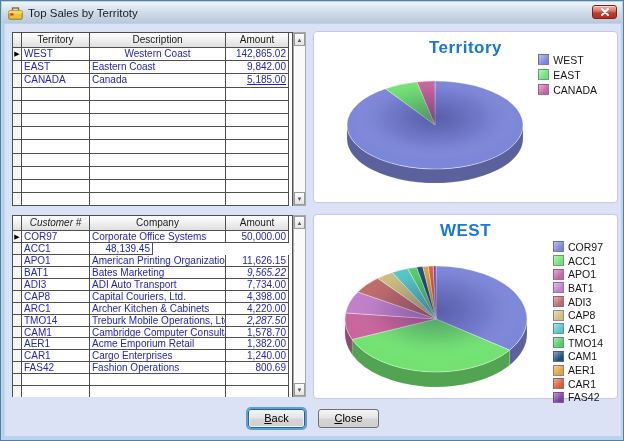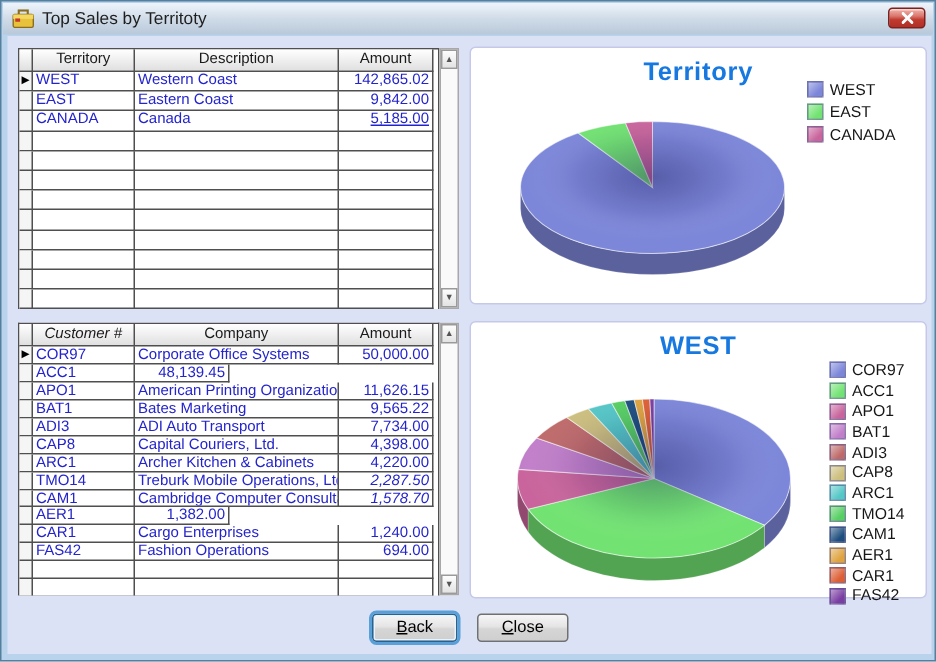--- a/index.html
+++ b/index.html
@@ -106,21 +106,21 @@
       <div class="grid">
           <div class="row hdr">
             <div class="cell selcell hdrcell"></div>
             <div class="cell hdrcell h0" style="width: 68px;">Territory</div>
             <div class="cell hdrcell h1" style="width: 136px;">Description</div>
             <div class="cell hdrcell h2" style="width: 63px;">Amount</div>
           </div>
           <div class="row">
             <div class="cell selcell">▶</div>
             <div class="cell c0" style="width: 68px;">WEST</div>
-            <div class="cell c1" style="width: 136px;">Western Coast</div>
+            <div class="cell c1" style="width: 136px; text-align: center;">Western Coast</div>
             <div class="cell c2" style="width: 63px;">142,865.02</div>
           </div>
           <div class="row">
             <div class="cell selcell"></div>
             <div class="cell c0" style="width: 68px;">EAST</div>
             <div class="cell c1" style="width: 136px;">Eastern Coast</div>
             <div class="cell c2" style="width: 63px;">9,842.00</div>
           </div>
           <div class="row">
             <div class="cell selcell"></div>
@@ -211,21 +211,21 @@
           <div class="row">
             <div class="cell selcell"></div>
             <div class="cell c0" style="width: 68px;">APO1</div>
             <div class="cell c1" style="width: 136px;">American Printing Organization</div>
             <div class="cell c2" style="width: 63px;">11,626.15</div>
           </div>
           <div class="row">
             <div class="cell selcell"></div>
             <div class="cell c0" style="width: 68px;">BAT1</div>
             <div class="cell c1" style="width: 136px;">Bates Marketing</div>
-            <div class="cell c2" style="width: 63px;">9,565.22</div>
+            <div class="cell c2" style="width: 63px; font-style: italic;">9,565.22</div>
           </div>
           <div class="row">
             <div class="cell selcell"></div>
             <div class="cell c0" style="width: 68px;">ADI3</div>
             <div class="cell c1" style="width: 136px;">ADI Auto Transport</div>
             <div class="cell c2" style="width: 63px;">7,734.00</div>
           </div>
           <div class="row">
             <div class="cell selcell"></div>
             <div class="cell c0" style="width: 68px;">CAP8</div>
@@ -241,38 +241,39 @@
           <div class="row">
             <div class="cell selcell"></div>
             <div class="cell c0" style="width: 68px;">TMO14</div>
             <div class="cell c1" style="width: 136px;">Treburk Mobile Operations, Ltd.</div>
             <div class="cell c2" style="width: 63px; font-style: italic;">2,287.50</div>
           </div>
           <div class="row">
             <div class="cell selcell"></div>
             <div class="cell c0" style="width: 68px;">CAM1</div>
             <div class="cell c1" style="width: 136px;">Cambridge Computer Consultant</div>
-            <div class="cell c2" style="width: 63px; font-style: italic;">1,578.70</div>
+            <div class="cell c2" style="width: 63px;">1,578.70</div>
           </div>
           <div class="row">
             <div class="cell selcell"></div>
             <div class="cell c0" style="width: 68px;">AER1</div>
+            <div class="cell c1" style="width: 136px;">Acme Emporium Retail</div>
             <div class="cell c2" style="width: 63px;">1,382.00</div>
           </div>
           <div class="row">
             <div class="cell selcell"></div>
             <div class="cell c0" style="width: 68px;">CAR1</div>
             <div class="cell c1" style="width: 136px;">Cargo Enterprises</div>
             <div class="cell c2" style="width: 63px;">1,240.00</div>
           </div>
           <div class="row">
             <div class="cell selcell"></div>
             <div class="cell c0" style="width: 68px;">FAS42</div>
             <div class="cell c1" style="width: 136px;">Fashion Operations</div>
-            <div class="cell c2" style="width: 63px;">694.00</div>
+            <div class="cell c2" style="width: 63px;">800.69</div>
           </div>
           <div class="row">
             <div class="cell selcell"></div>
             <div class="cell c0" style="width: 68px;"></div>
             <div class="cell c1" style="width: 136px;"></div>
             <div class="cell c2" style="width: 63px;"></div>
           </div>
           <div class="row">
             <div class="cell selcell"></div>
             <div class="cell c0" style="width: 68px;"></div>

